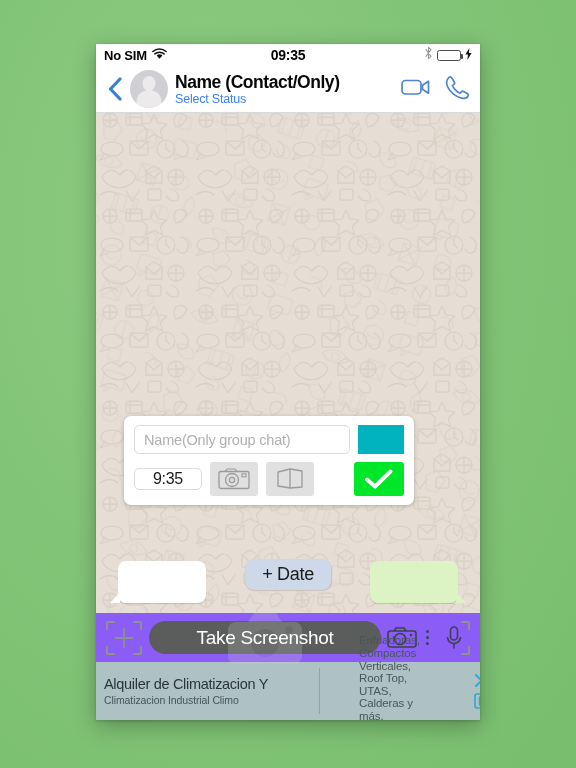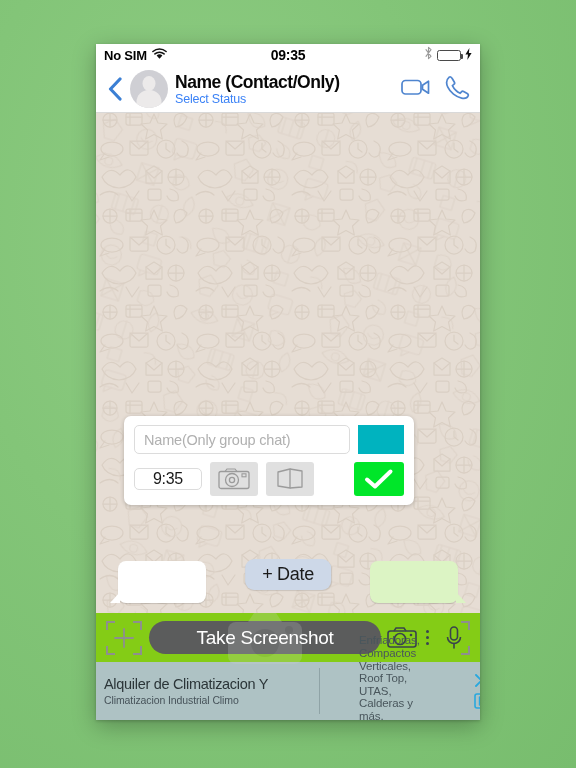--- a/index.html
+++ b/index.html
@@ -203,21 +203,21 @@
     padding: 5px 17px;
     font-size: 18px; color: #1a1a1a;
     letter-spacing: -0.3px;
     cursor: pointer;
     box-shadow: 0 1px 1px rgba(0,0,0,0.12);
   }
 
   
   .toolbar {
     height: 49px;
-    background: #84cc16;
+    background: #8b5cf6;
     display: flex; align-items: center;
     padding: 0 8px;
     flex: 0 0 auto;
     position: relative;
   }
   .tb-plus {
     width: 40px; height: 40px;
     position: relative;
     display: flex; align-items: center; justify-content: center;
     cursor: pointer; flex: 0 0 auto;

